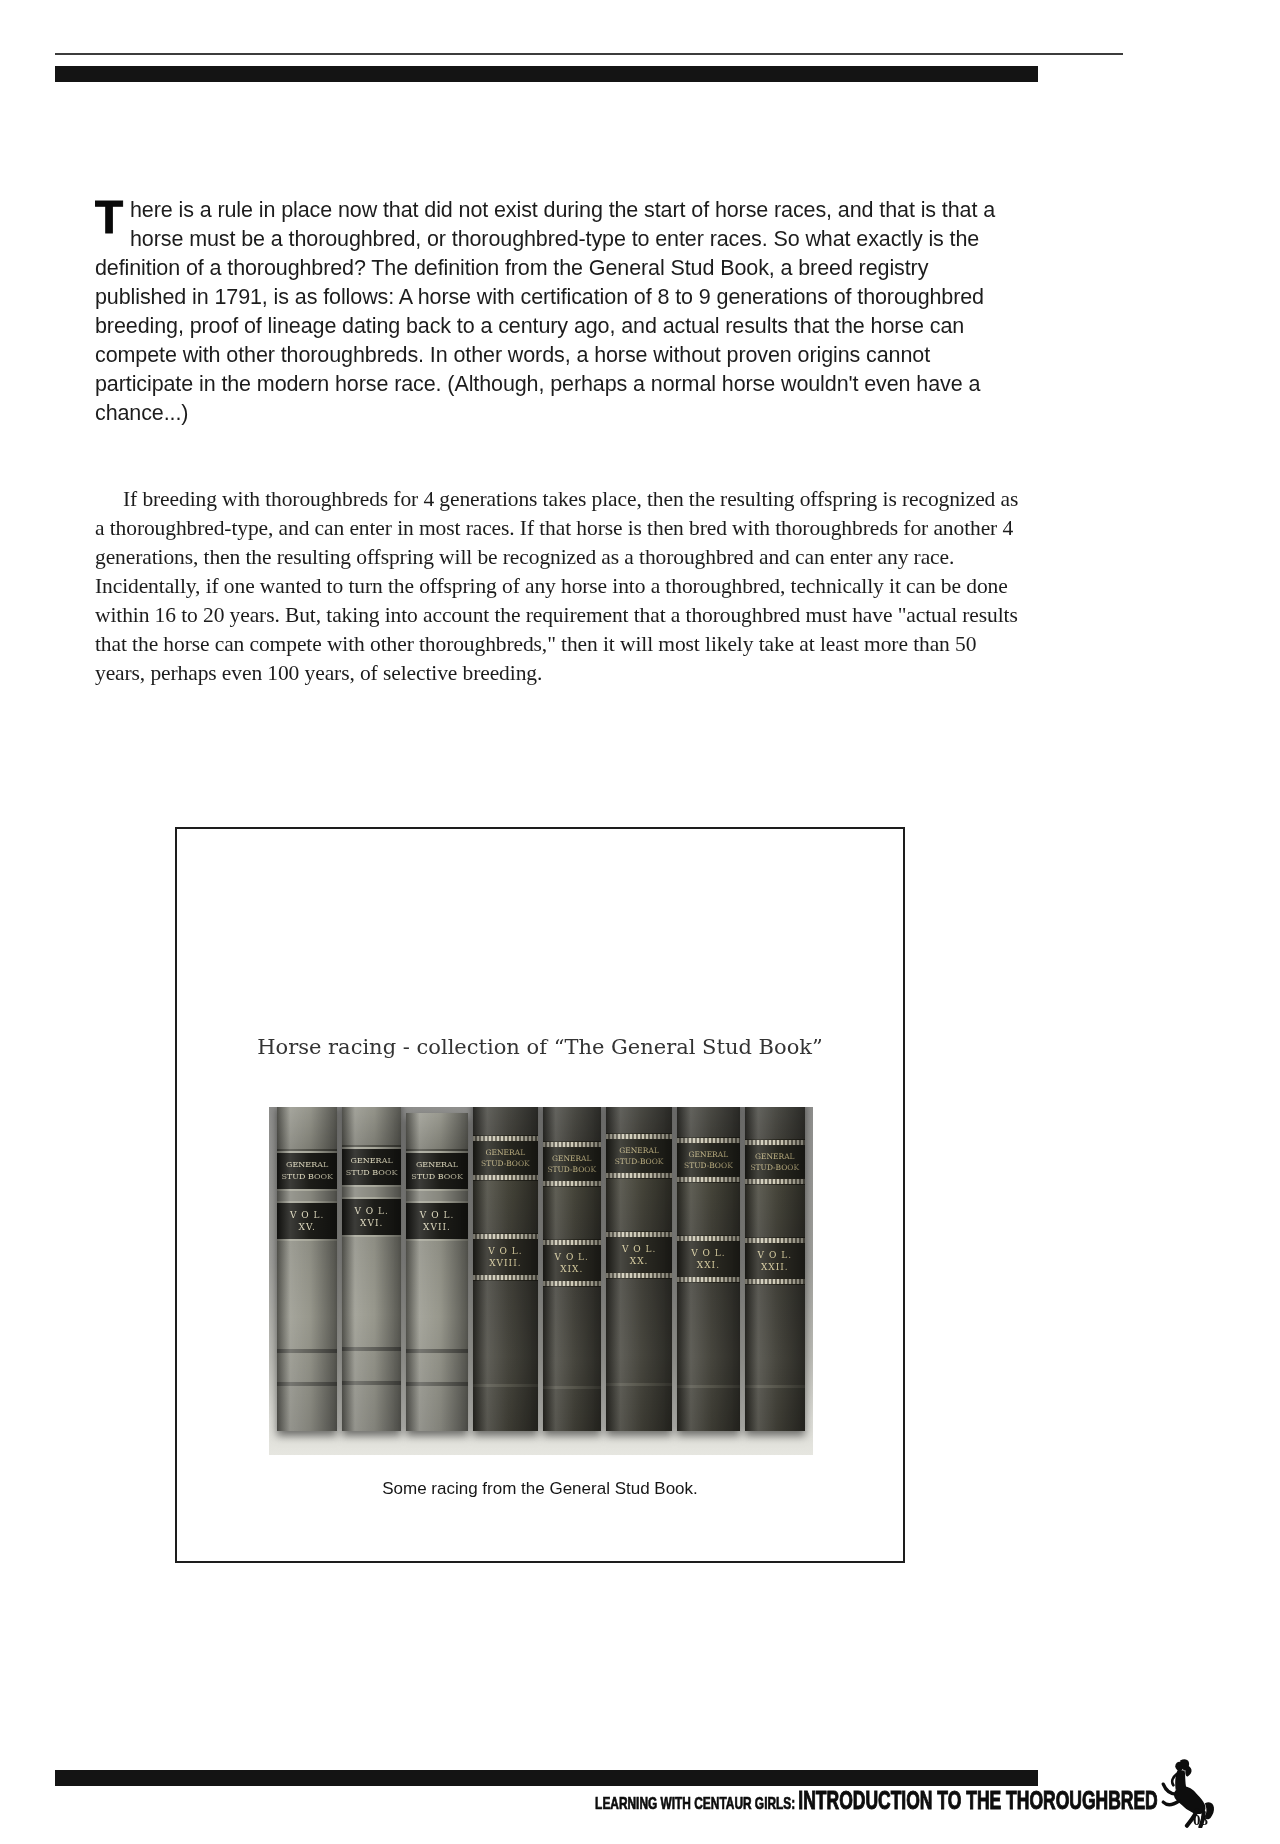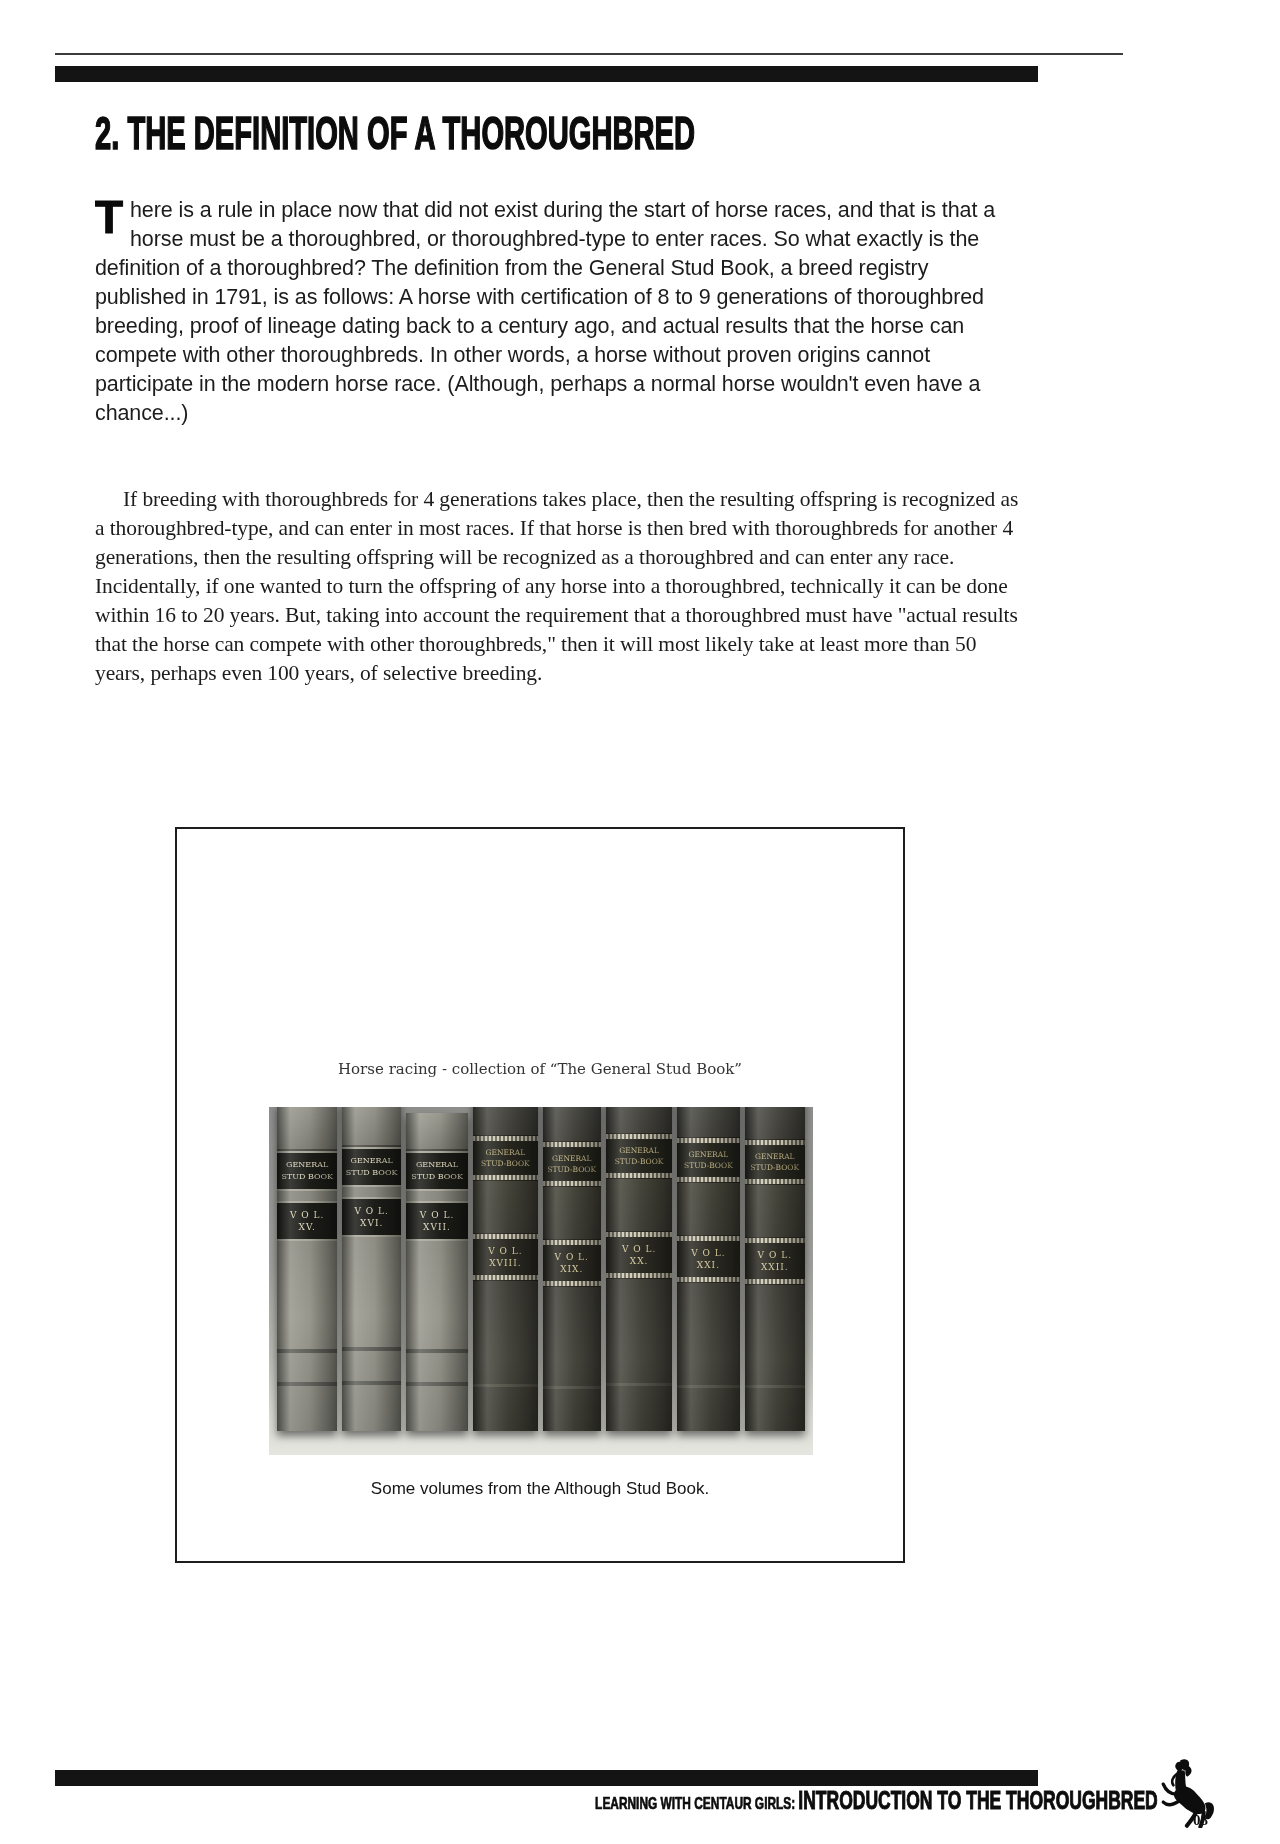--- a/index.html
+++ b/index.html
@@ -40,21 +40,21 @@
   }
 
   
   .figure-box {
     position:absolute; left:175px; top:827px; width:730px; height:736px;
     border:2px solid #1d1d1d; background:#fff;
   }
   .caption-top {
     position:absolute; top:206px; left:0; width:100%;
     text-align:center; font-family:"DejaVu Serif", serif;
-    font-size:15px; color:#333333;margin-top:25px;
+    font-size:21px; color:#333333;
   }
   .caption-bottom {
     position:absolute; top:650px; left:0; width:100%;
     text-align:center; font-size:17px; color:#161616;
   }
 
   
   .photo {
     position:absolute; left:92px; top:278px; width:544px; height:348px;
     background:linear-gradient(180deg,#8f8f8d 0%, #a0a09c 45%, #bcbcb6 72%, #dcdcd6 90%, #e6e6e0 100%);
@@ -123,21 +123,20 @@
   }
 </style>
 </head>
 <body>
 
 <div id="page">
 
   <div class="rule-thin"></div>
   <div class="bar top"></div>
 
-  <h1 class="page-title"><span class="condensed">2. THE DEFINITION OF A THOROUGHBRED</span></h1>
 
   <div class="bodytext" id="para1">
     <span class="dropcap">T</span><span>here is a rule in place now that did not exist during the start of horse races, and that is that a horse must be a thoroughbred, or thoroughbred-type to enter races. So what exactly is the definition of a thoroughbred? The definition from the General Stud Book, a breed registry published in 1791, is as follows: A horse with certification of 8 to 9 generations of thoroughbred breeding, proof of lineage dating back to a century ago, and actual results that the horse can compete with other thoroughbreds. In other words, a horse without proven origins cannot participate in the modern horse race. (Although, perhaps a normal horse wouldn't even have a chance...)</span>
   </div>
 
   <div class="bodytext" id="para2">
     <span>If breeding with thoroughbreds for 4 generations takes place, then the resulting offspring is recognized as a thoroughbred-type, and can enter in most races. If that horse is then bred with thoroughbreds for another 4 generations, then the resulting offspring will be recognized as a thoroughbred and can enter any race. Incidentally, if one wanted to turn the offspring of any horse into a thoroughbred, technically it can be done within 16 to 20 years. But, taking into account the requirement that a thoroughbred must have "actual results that the horse can compete with other thoroughbreds," then it will most likely take at least more than 50 years, perhaps even 100 years, of selective breeding.</span>
   </div>
 
   <div class="figure-box">
@@ -280,21 +279,21 @@
           <div>V O L.</div>
           <div>XXII.</div>
         </div>
         <div class="band"></div>
         <div class="lower"></div>
         <i class="shade"></i>
       </div>
 
     </div>
 
-    <div class="caption-bottom">Some volumes from the Although Stud Book.</div>
+    <div class="caption-bottom">Some racing from the General Stud Book.</div>
   </div>
 
   <div class="bar bottom"></div>
 
   <div class="footer-text">
     <span class="series">LEARNING WITH CENTAUR GIRLS:</span>
     <span class="book-title">INTRODUCTION TO THE THOROUGHBRED</span>
   </div>
 
   <svg class="logo" viewBox="0 0 64 64" aria-hidden="true">

